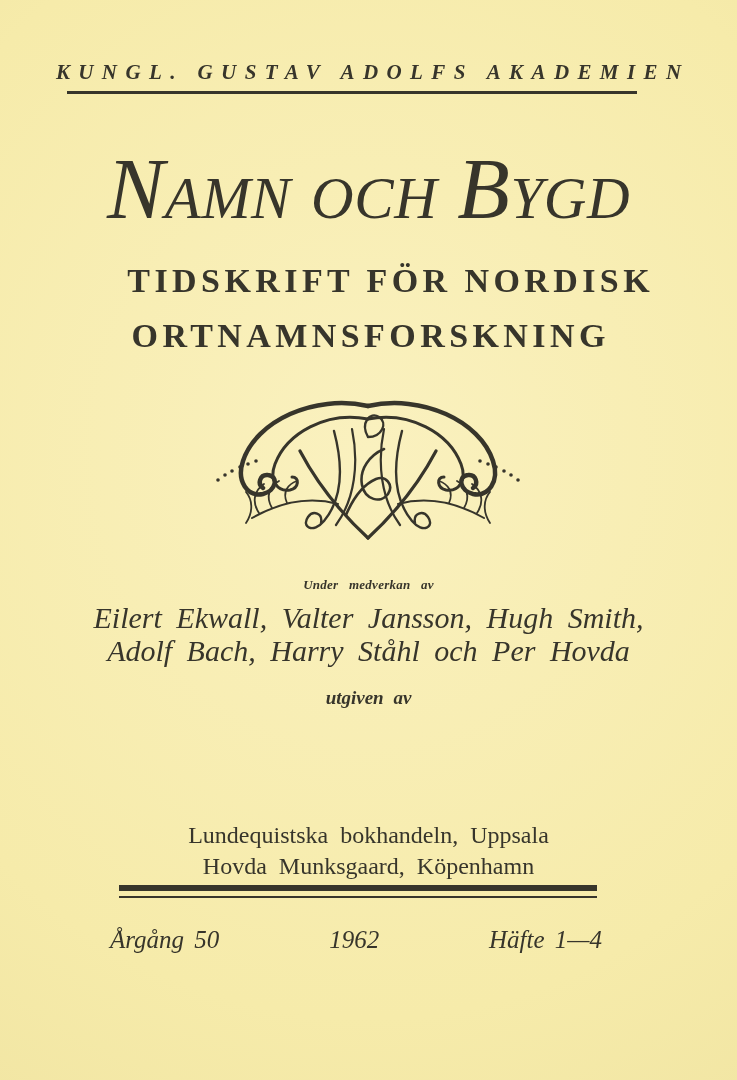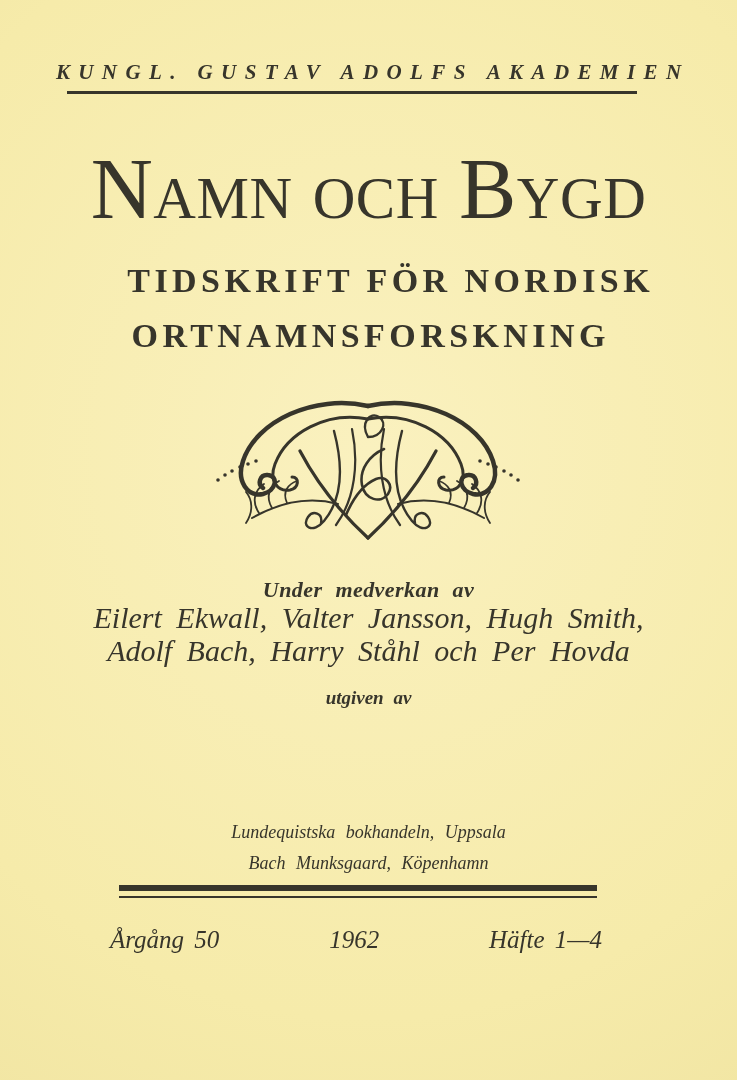--- a/index.html
+++ b/index.html
@@ -13,43 +13,43 @@
   }
   .centered { position:absolute; left:0; width:737px; text-align:center; white-space:nowrap; }
 
   .academy {
     top:60px; font-style:italic; font-size:21px; font-weight:600;
     letter-spacing:0.40em; text-indent:0.40em; line-height:1.2;
   }
   .rule { position:absolute; background:var(--ink); }
   .academy-rule { left:67px; top:91px; width:570px; height:3px; }
 
-  .main-title { top:146px; line-height:1; letter-spacing:0.035em; }
+  .main-title { top:146px; line-height:1; letter-spacing:0.035em;font-style:italic; }
   .main-title .big   { font-size:86px; }
   .main-title .small { font-size:59px; }
   .main-title .gap   { display:inline-block; width:20px; }
 
   .subtitle { font-size:34px; letter-spacing:0.13em; text-indent:0.13em; line-height:1; font-weight:600; }
   .subtitle-1 { top:264px;padding-left:40px; }
   .subtitle-2 { top:319px; }
 
   .monogram { position:absolute; left:201px; top:397px; width:334px; height:150px; color:var(--ink); }
 
-  .contrib-label { top:577px; font-style:italic; font-weight:600; font-size:22px; word-spacing:7px; letter-spacing:0.02em; }
+  .contrib-label { top:577px; font-style:italic; font-weight:600; font-size:13px; word-spacing:7px; letter-spacing:0.02em; }
   .contrib-line  { font-style:italic; font-size:30px; word-spacing:7px; line-height:1; }
   .contrib-line-1 { top:603px; }
   .contrib-line-2 { top:636px; }
 
   .editor-label { top:687px; font-style:italic; font-weight:600; font-size:19px; word-spacing:5px; }
   .editor-name  { top:709px; font-style:italic; letter-spacing:0.26em; line-height:1.1; }
   .editor-name .big   { font-size:32px; }
   .editor-name .small { font-size:25px; }
   .editor-name .gap   { display:inline-block; width:18px; }
 
-  .publisher { font-style:italic; font-size:18px; word-spacing:6px; line-height:1; }
+  .publisher { font-size:24px; word-spacing:6px; line-height:1; }
   .publisher-1 { top:823px; }
   .publisher-2 { top:854px; }
 
   .foot-rule-thick { left:119px; top:885px; width:478px; height:6px; }
   .foot-rule-thin  { left:119px; top:896px; width:478px; height:2px; }
 
   .footer-row {
     position:absolute; left:110px; top:907px; width:492px;
     display:flex; justify-content:space-between; align-items:baseline;
     font-style:italic; font-size:25px; word-spacing:4px;margin-top:19px;
@@ -99,21 +99,21 @@
     </g>
   </svg>
 
   <div class="centered contrib-label">Under medverkan av</div>
   <div class="centered contrib-line contrib-line-1">Eilert Ekwall, Valter Jansson, Hugh Smith,</div>
   <div class="centered contrib-line contrib-line-2">Adolf Bach, Harry Ståhl och Per Hovda</div>
 
   <div class="centered editor-label">utgiven av</div>
 
   <div class="centered publisher publisher-1">Lundequistska bokhandeln, Uppsala</div>
-  <div class="centered publisher publisher-2">Bach Munksgaard, Köpenhamn</div>
+  <div class="centered publisher publisher-2">Hovda Munksgaard, Köpenhamn</div>
 
   <div class="rule foot-rule-thick"></div>
   <div class="rule foot-rule-thin"></div>
 
   <div class="footer-row">
     <span>Årgång 50</span>
     <span>1962</span>
     <span>Häfte 1—4</span>
   </div>
 

